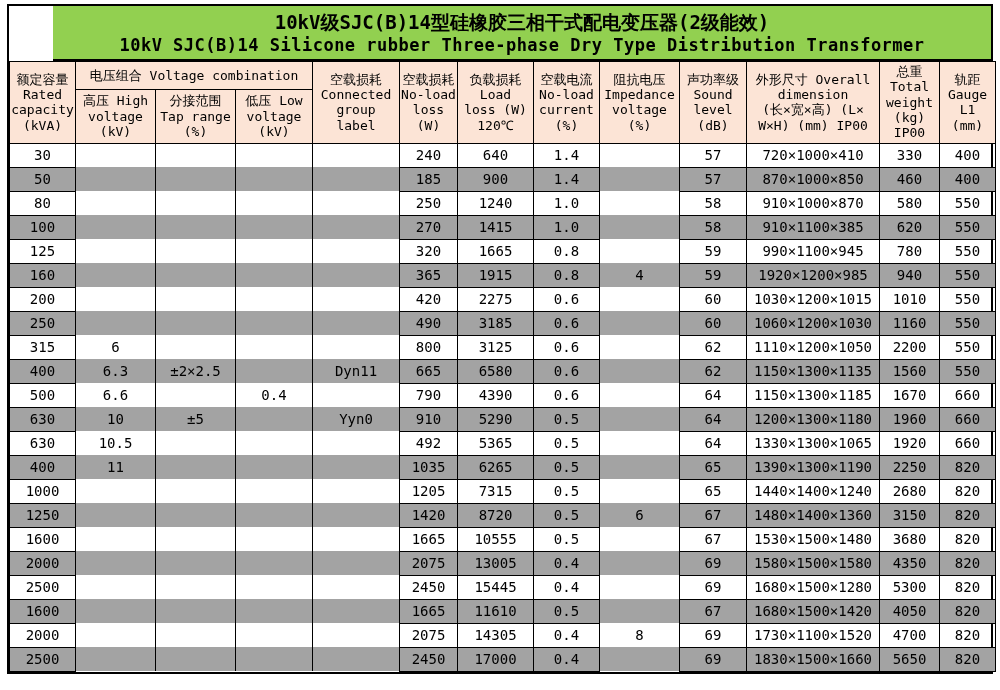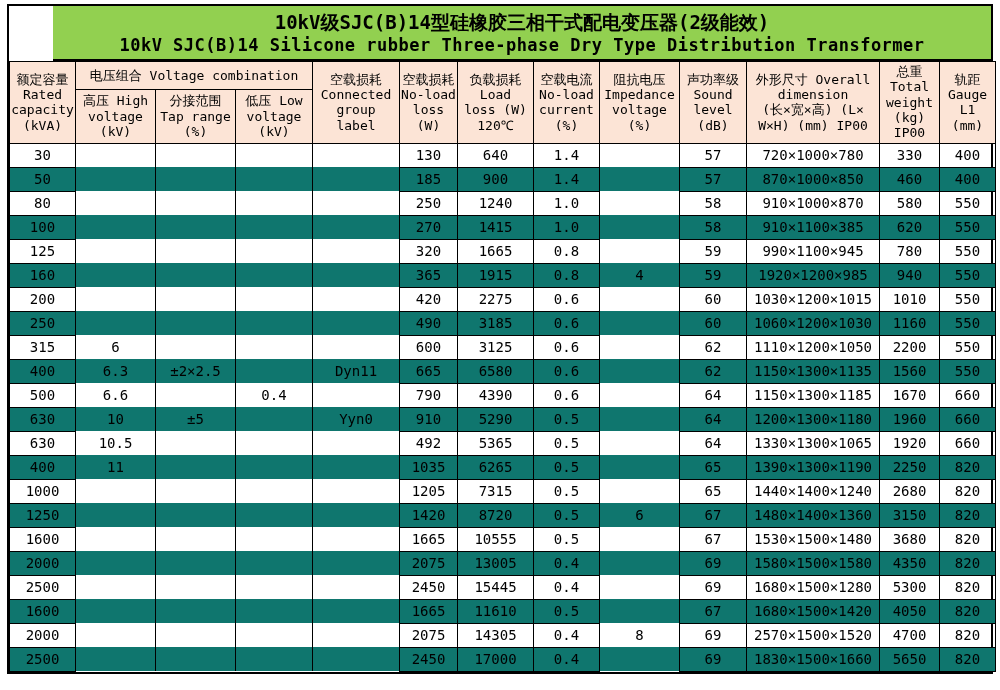--- a/index.html
+++ b/index.html
@@ -53,21 +53,21 @@
   td {
     border: 1px solid #000;
     font-size: 14px;
     text-align: center;
     vertical-align: middle;
     height: 24px;
     padding: 0 1px;
     overflow: hidden;
     white-space: nowrap;
   }
-  tbody tr.stripe { background: #0f766e; }
+  tbody tr.stripe { background: #a3a3a3; }
   td.nb { border-top: none; border-bottom: none; }
 </style>
 </head>
 <body>
 
 <div class="frame">
   <div class="title-block">
     <div class="title-cn">10kV级SJC(B)14型硅橡胶三相干式配电变压器(2级能效)</div>
     <div class="title-en">10kV SJC(B)14 Silicone rubber Three-phase Dry Type Distribution Transformer</div>
   </div>
@@ -145,26 +145,26 @@
 (kV)</th>
       </tr>
     </thead>
     <tbody id="tbody">
         <tr>
           <td>30</td>
           <td class="nb"></td>
           <td class="nb"></td>
           <td class="nb"></td>
           <td class="nb"></td>
-          <td>130</td>
+          <td>240</td>
           <td>640</td>
           <td>1.4</td>
           <td class="nb"></td>
           <td>57</td>
-          <td>720×1000×780</td>
+          <td>720×1000×410</td>
           <td>330</td>
           <td>400</td>
         </tr>
         <tr class="stripe">
           <td>50</td>
           <td class="nb"></td>
           <td class="nb"></td>
           <td class="nb"></td>
           <td class="nb"></td>
           <td>185</td>
@@ -265,21 +265,21 @@
           <td>1060×1200×1030</td>
           <td>1160</td>
           <td>550</td>
         </tr>
         <tr>
           <td>315</td>
           <td class="nb">6</td>
           <td class="nb"></td>
           <td class="nb"></td>
           <td class="nb"></td>
-          <td>600</td>
+          <td>800</td>
           <td>3125</td>
           <td>0.6</td>
           <td class="nb"></td>
           <td>62</td>
           <td>1110×1200×1050</td>
           <td>2200</td>
           <td>550</td>
         </tr>
         <tr class="stripe">
           <td>400</td>
@@ -450,21 +450,21 @@
           <td>2000</td>
           <td class="nb"></td>
           <td class="nb"></td>
           <td class="nb"></td>
           <td class="nb"></td>
           <td>2075</td>
           <td>14305</td>
           <td>0.4</td>
           <td class="nb">8</td>
           <td>69</td>
-          <td>2570×1500×1520</td>
+          <td>1730×1100×1520</td>
           <td>4700</td>
           <td>820</td>
         </tr>
         <tr class="stripe">
           <td>2500</td>
           <td class="nb"></td>
           <td class="nb"></td>
           <td class="nb"></td>
           <td class="nb"></td>
           <td>2450</td>

